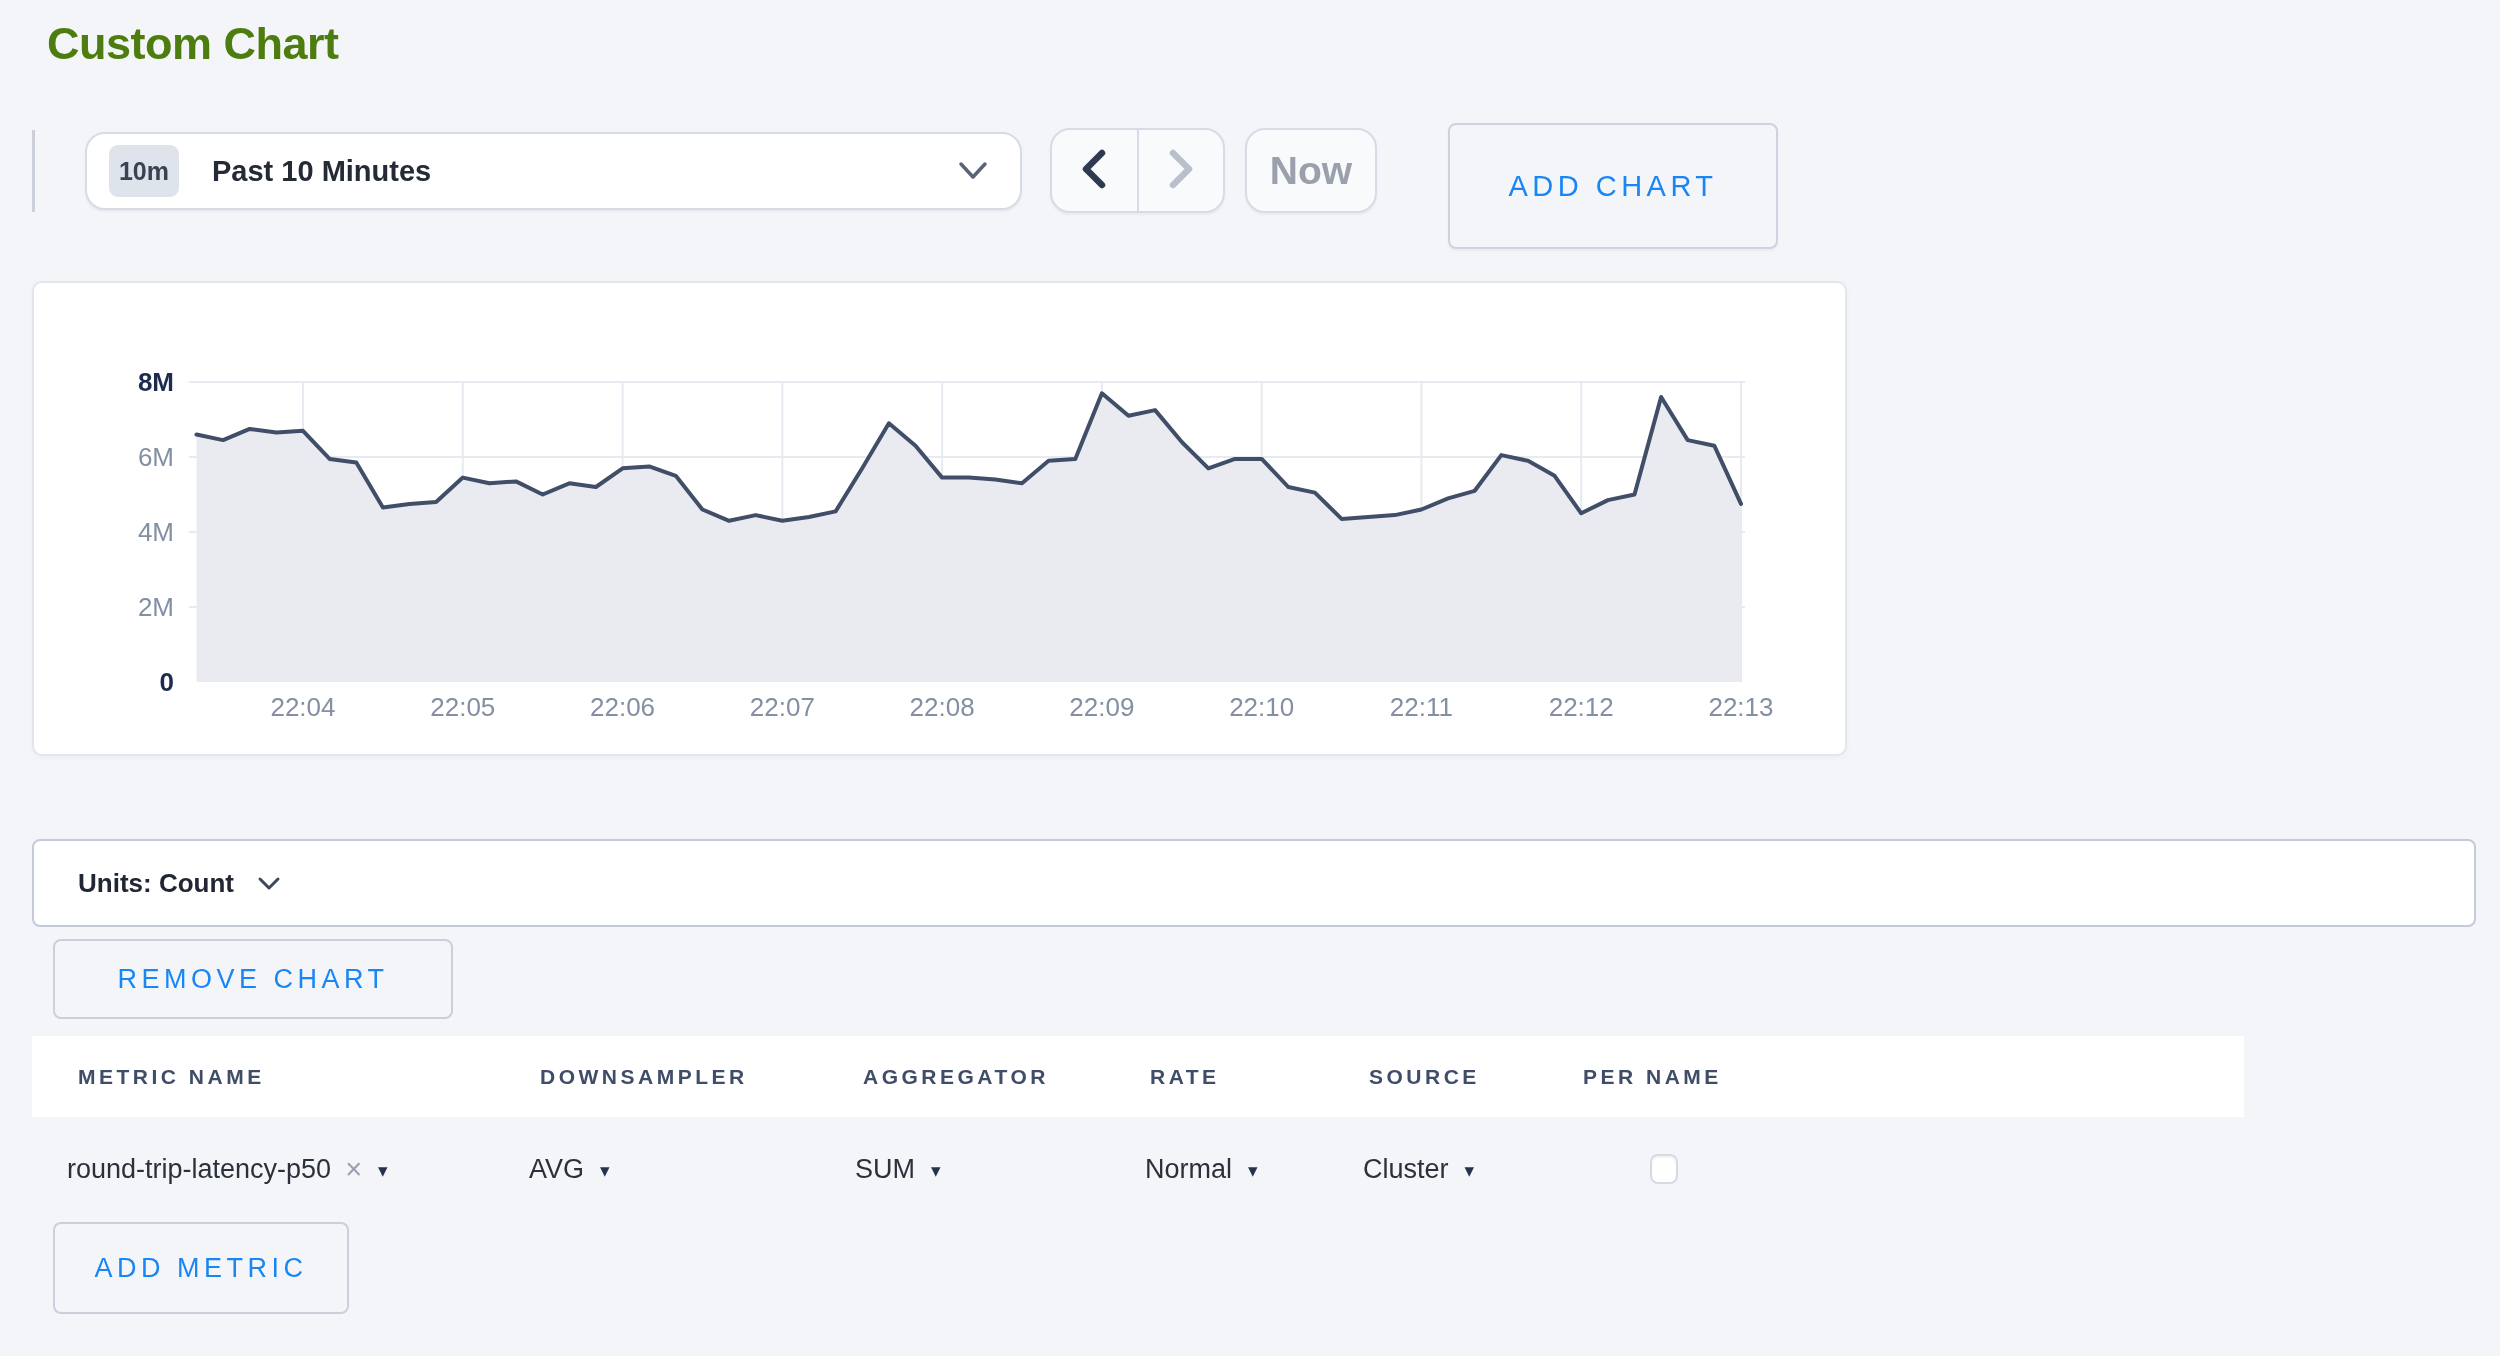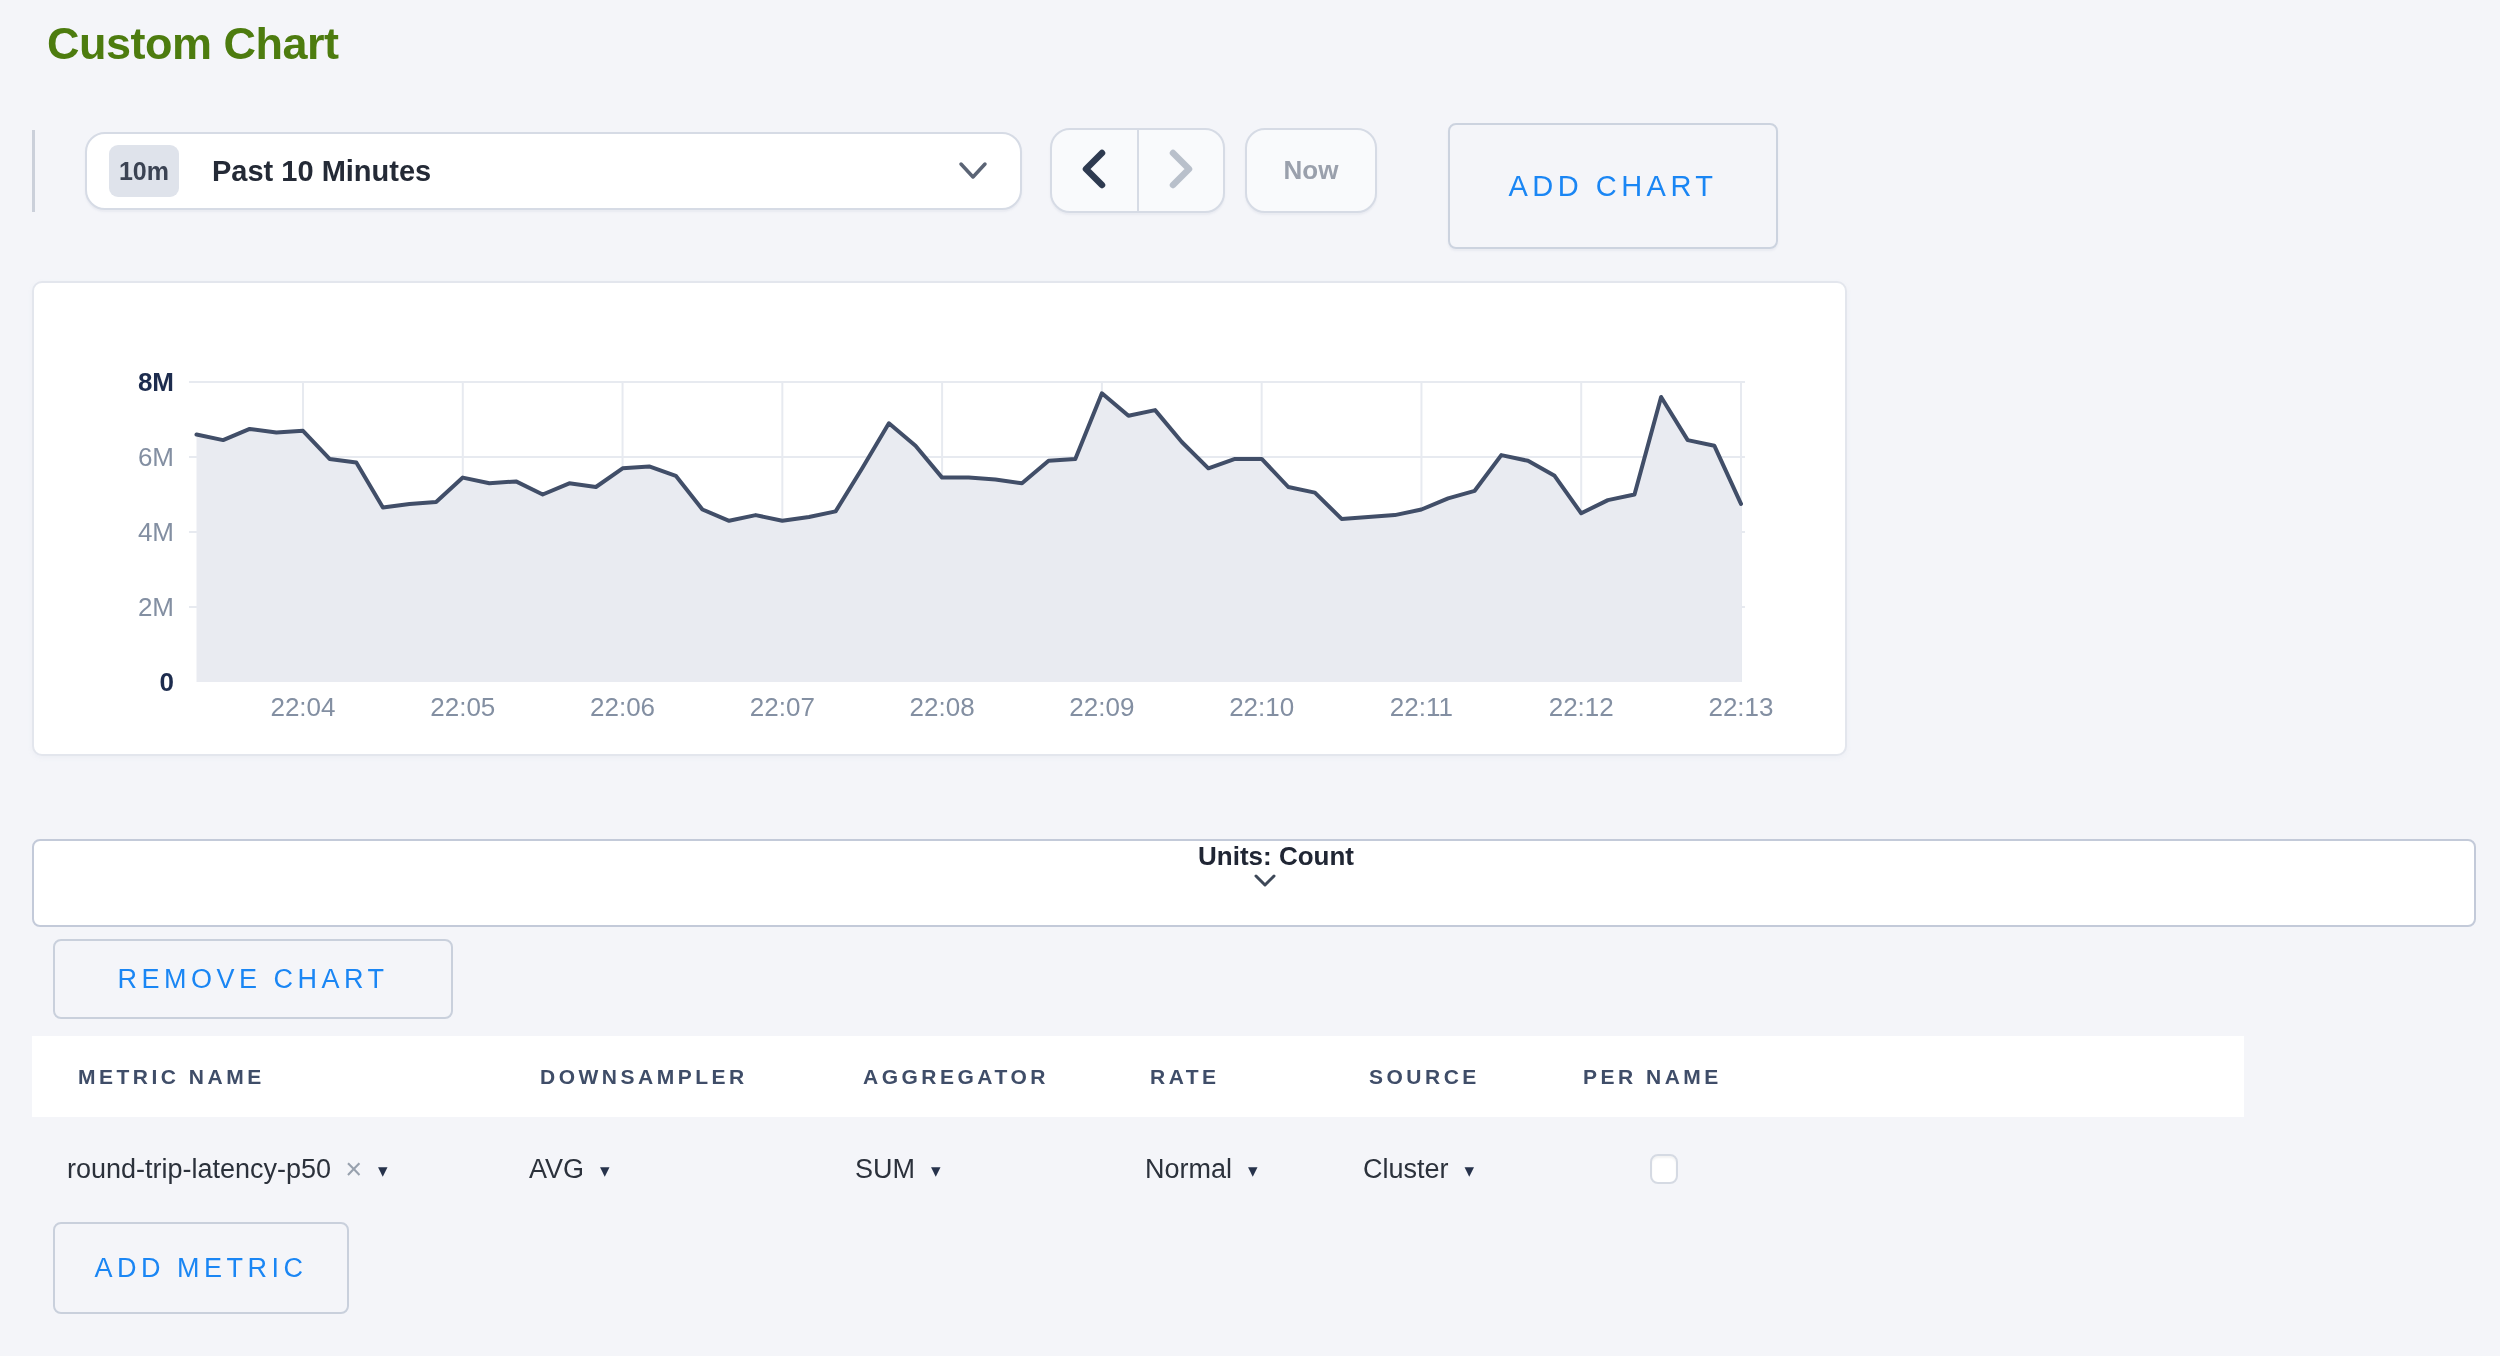--- a/index.html
+++ b/index.html
@@ -21,33 +21,33 @@
   .time-badge { margin-left:22px; width:70px; height:52px; background:#dfe3eb; border-radius:9px;
     display:flex; align-items:center; justify-content:center; font-size:25px; font-weight:bold; color:#3b4353; }
   .time-label { margin-left:33px; font-size:29px; font-weight:bold; color:#242a36; }
   .time-chevron { margin-left:auto; margin-right:30px; display:flex; }
 
   .pager { left:1050px; top:128px; width:175px; height:85px; display:flex; overflow:hidden; }
   .pager-btn { flex:1; display:flex; align-items:center; justify-content:center; cursor:pointer; }
   .pager-btn.prev { border-right:2px solid #d6dbe5; }
 
   .now-btn { left:1245px; top:128px; width:132px; height:85px; display:flex; align-items:center; justify-content:center;
-    font-size:26px; font-weight:bold; color:#9aa0ac; cursor:pointer; }
+    font-size:39px; font-weight:bold; color:#9aa0ac; cursor:pointer; }
 
   .blue-btn { display:flex; align-items:center; justify-content:center;
     border:2px solid #ccd3df; border-radius:8px; background:transparent;
     color:#1a86f4; letter-spacing:4.5px; cursor:pointer; }
   .add-chart-btn { left:1448px; top:123px; width:330px; height:126px; font-size:29px; box-shadow:0 2px 2px rgba(140,150,175,0.10); }
 
   .chart-card { left:32px; top:281px; width:1815px; height:475px; background:#ffffff;
     border:2px solid #e3e6ed; border-radius:10px; box-shadow:0 2px 5px rgba(150,160,185,0.08); }
   .chart-card svg { position:absolute; left:0; top:0; }
 
   .units-bar { left:32px; top:839px; width:2444px; height:88px; background:#ffffff;
-    border:2px solid #c3cad9; border-radius:8px; display:flex; align-items:center; cursor:pointer;flex-direction:column; }
+    border:2px solid #c3cad9; border-radius:8px; display:flex; align-items:center; cursor:pointer; }
   .units-label { margin-left:44px; font-size:26px; font-weight:bold; color:#202634; }
   .units-chevron { margin-left:22px; display:flex; }
 
   .remove-chart-btn { left:53px; top:939px; width:400px; height:80px; font-size:27px; border-color:#c9d0dc; }
 
   .table-header { left:32px; top:1036px; width:2212px; height:81px; background:#ffffff; }
   .th { position:absolute; top:50%; transform:translateY(-50%);
     font-size:21px; font-weight:bold; letter-spacing:3.5px; color:#3f4d68; white-space:nowrap; }
 
   .metric-row { left:32px; top:1117px; width:2212px; height:103px; }

